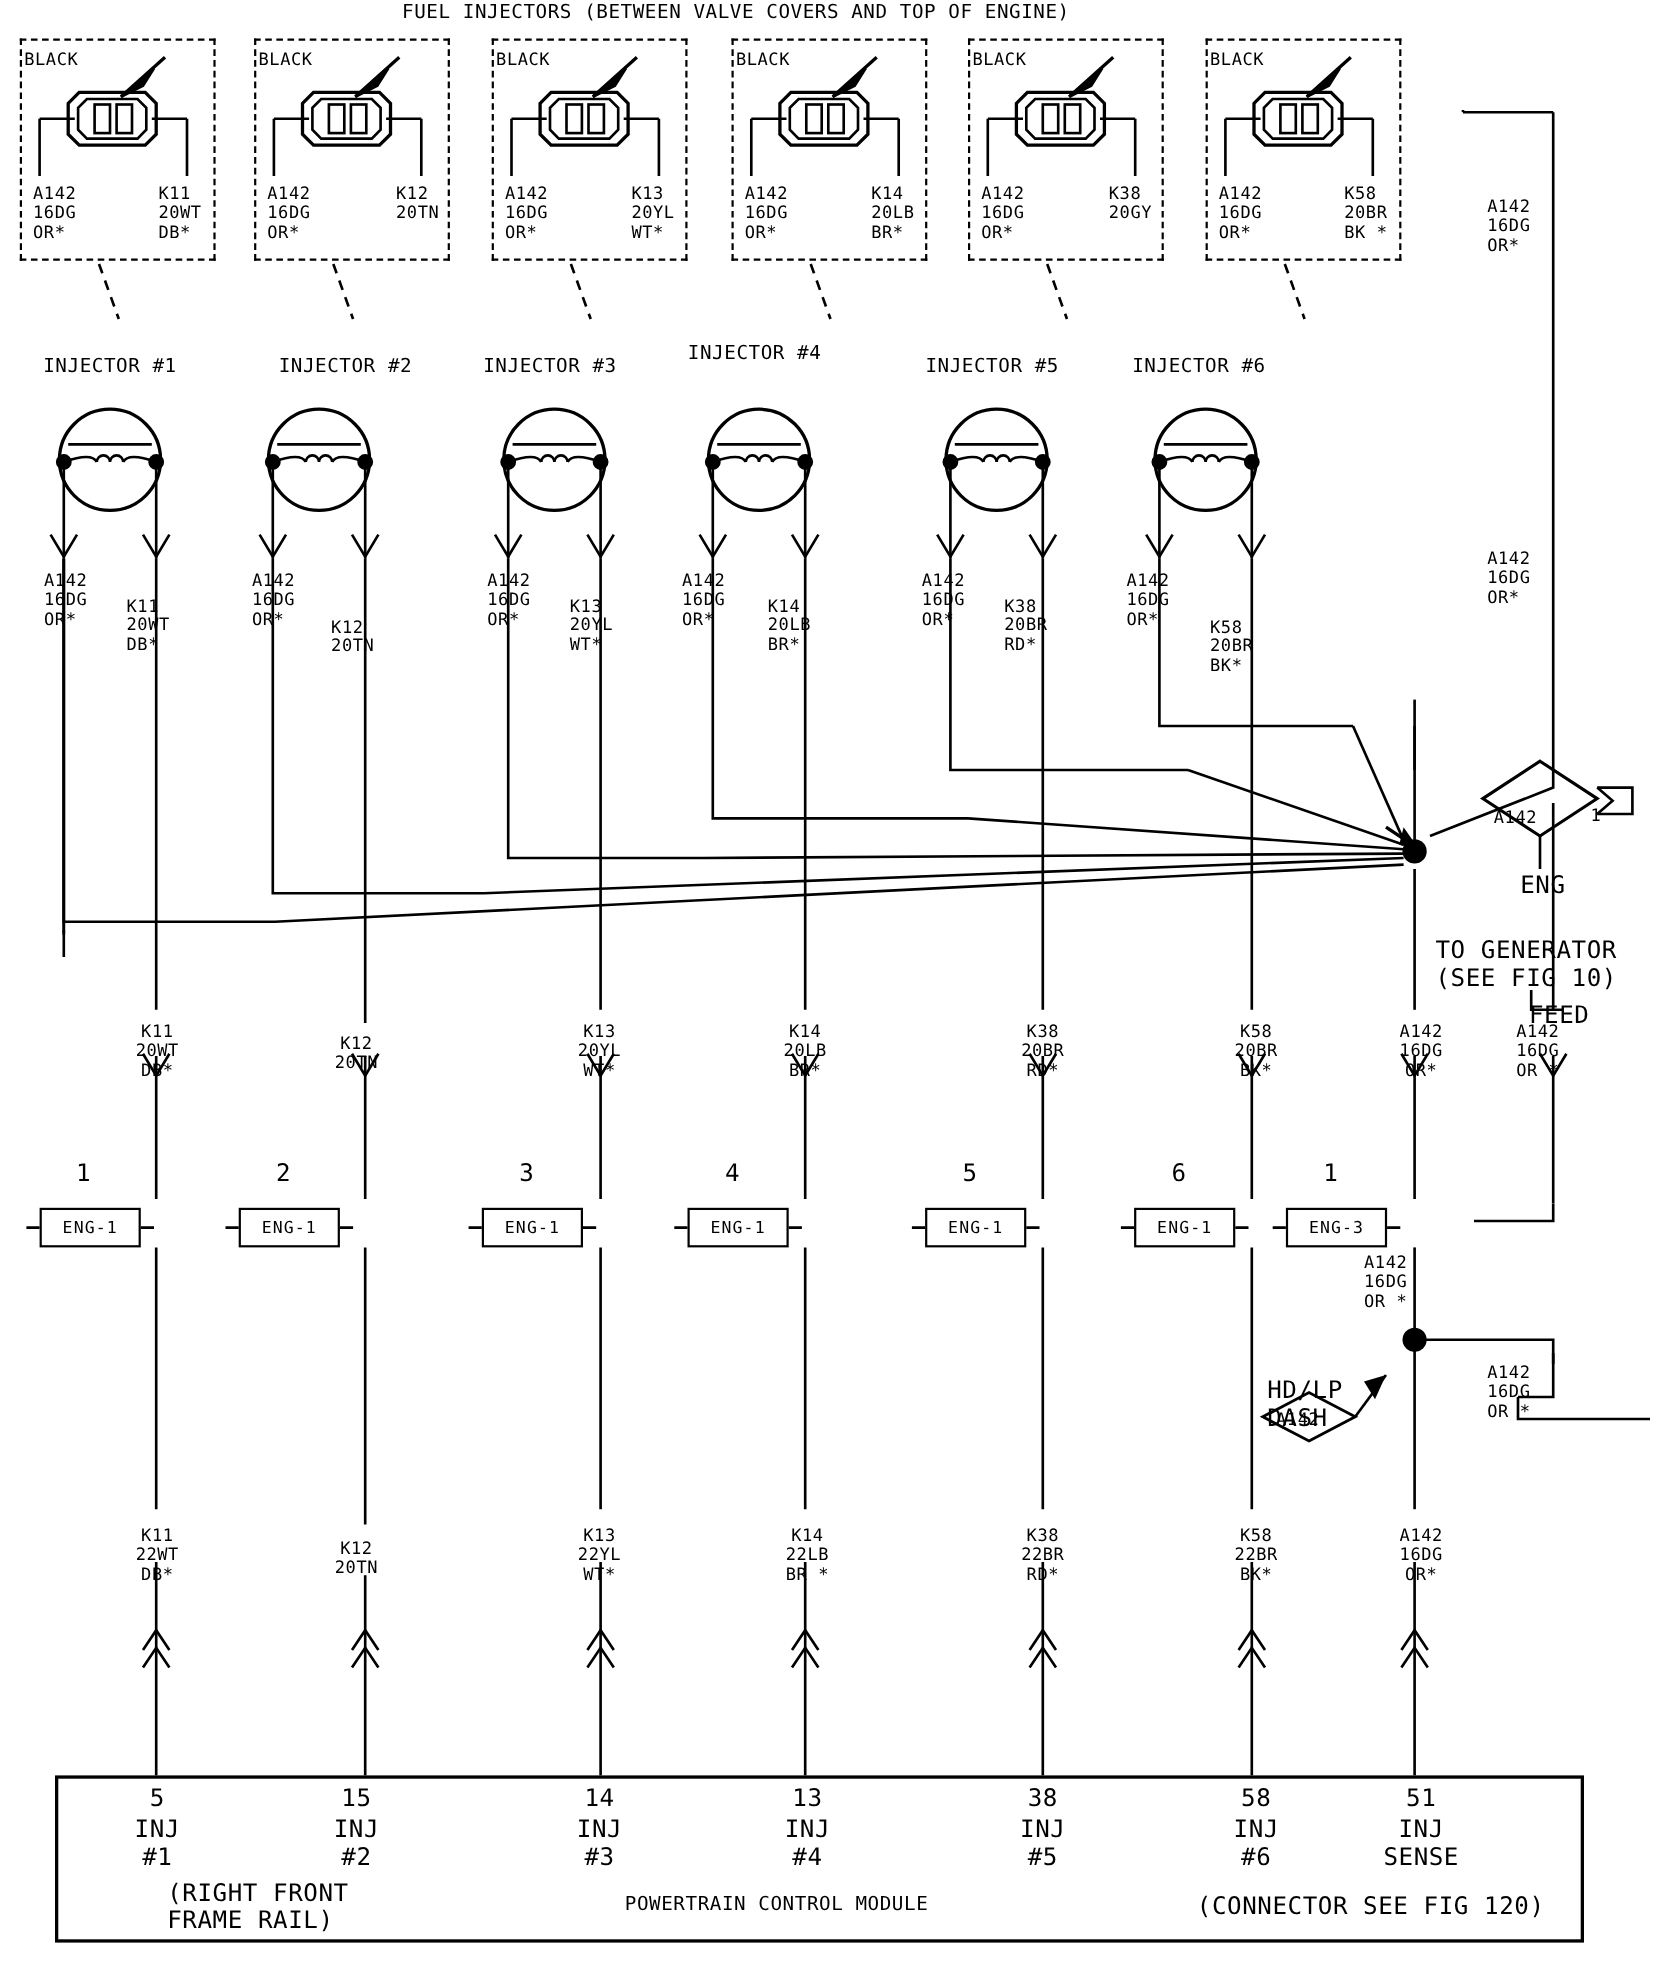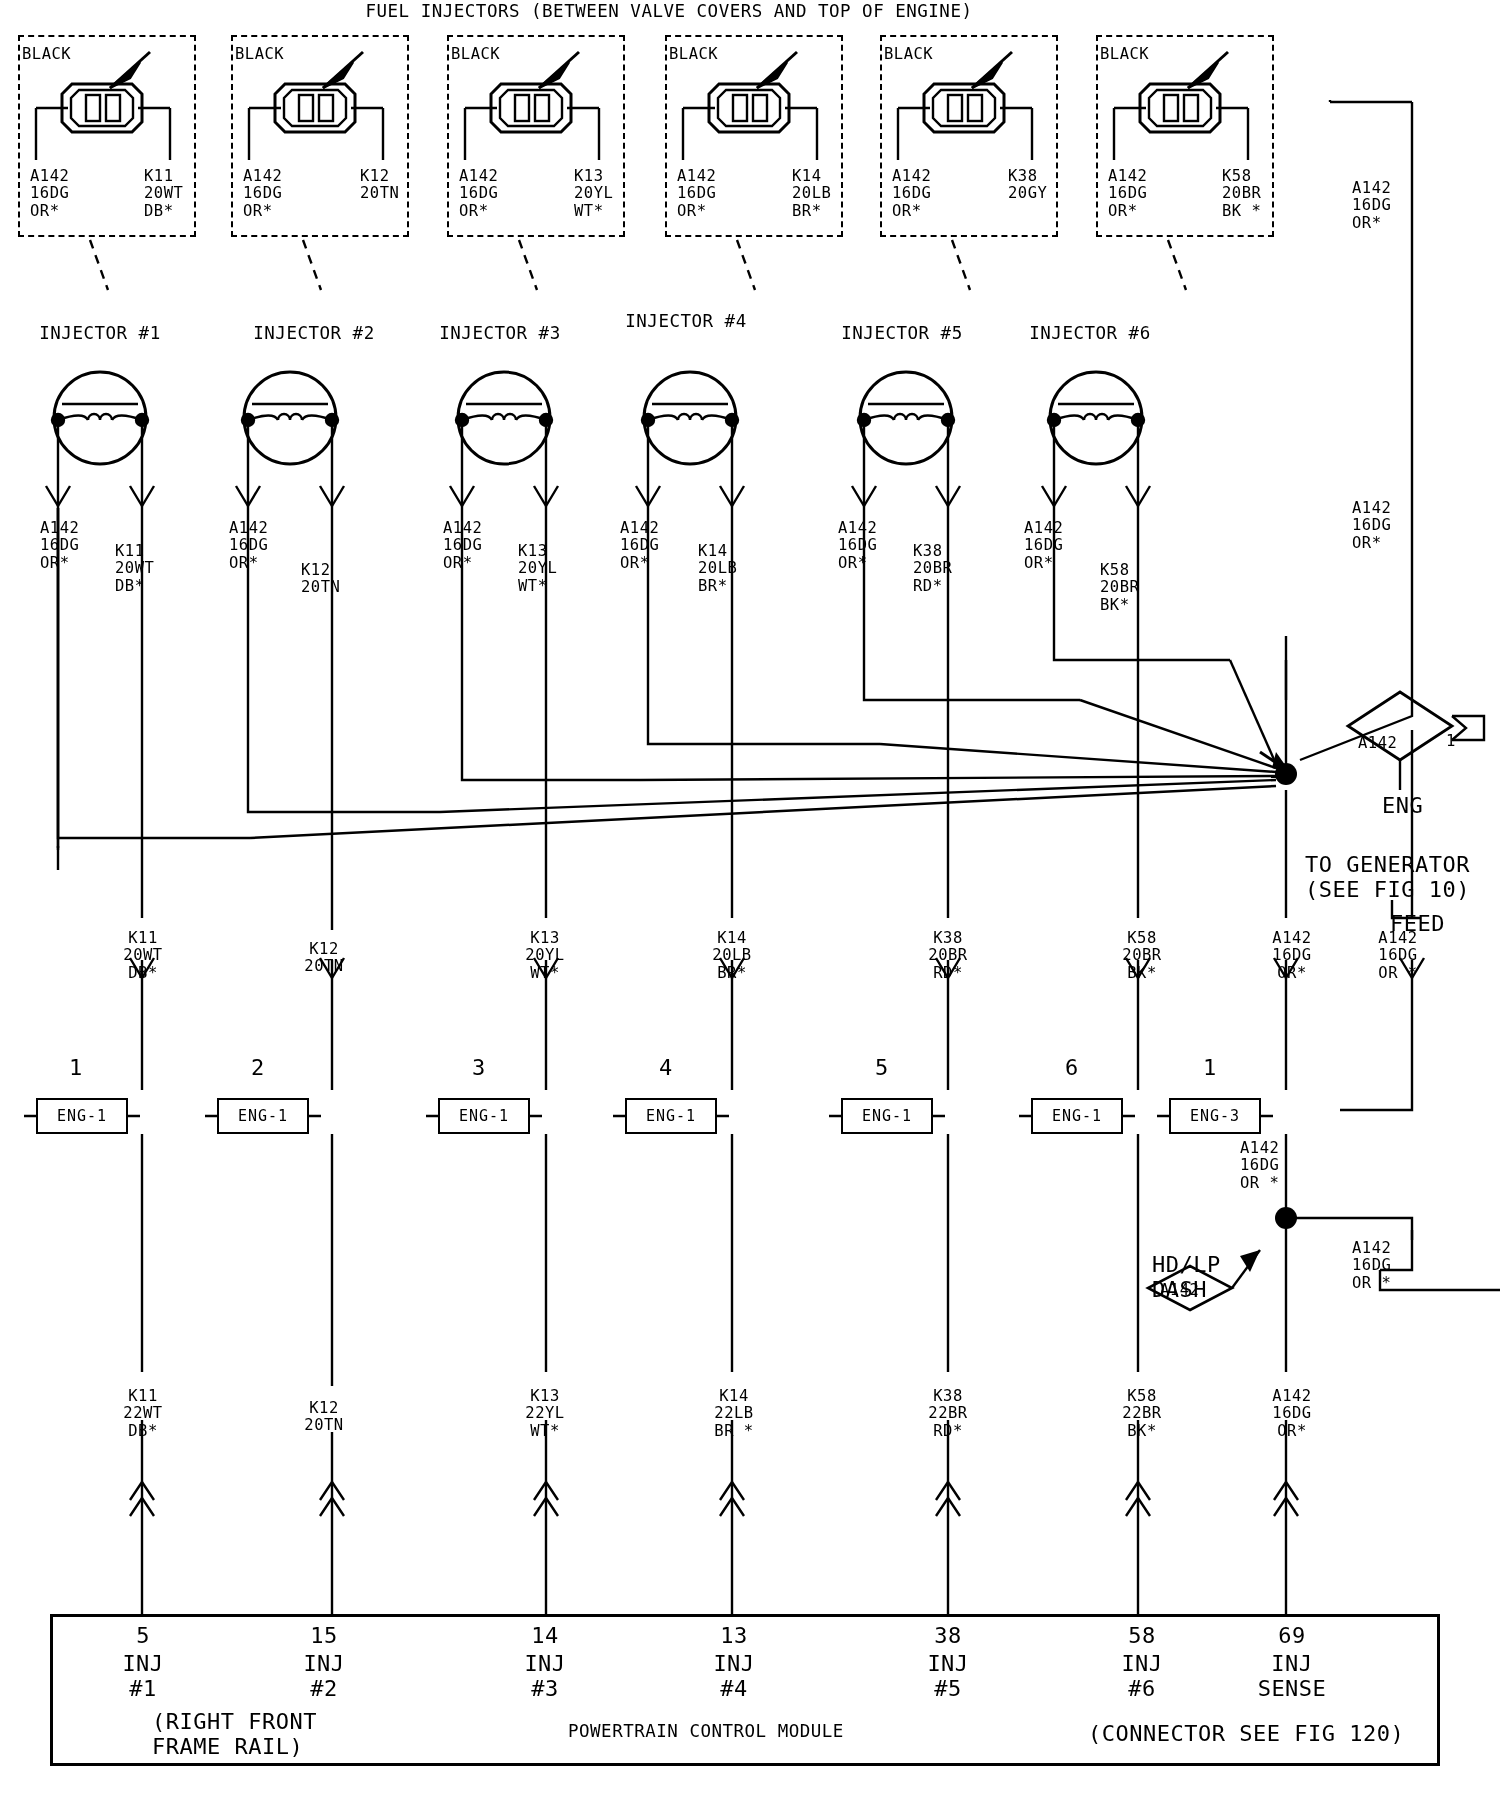--- a/index.html
+++ b/index.html
@@ -236,21 +236,21 @@
 #3</div>
   <div class="t fs16 ctr" style="left:734px;top:1624px;text-align:center;">13</div>
   <div class="t fs16 ctr" style="left:734px;top:1652px;text-align:center;">INJ
 #4</div>
   <div class="t fs16 ctr" style="left:948px;top:1624px;text-align:center;">38</div>
   <div class="t fs16 ctr" style="left:948px;top:1652px;text-align:center;">INJ
 #5</div>
   <div class="t fs16 ctr" style="left:1142px;top:1624px;text-align:center;">58</div>
   <div class="t fs16 ctr" style="left:1142px;top:1652px;text-align:center;">INJ
 #6</div>
-  <div class="t fs16 ctr" style="left:1292px;top:1624px;text-align:center;">69</div>
+  <div class="t fs16 ctr" style="left:1292px;top:1624px;text-align:center;">51</div>
   <div class="t fs16 ctr" style="left:1292px;top:1652px;text-align:center;">INJ
 SENSE</div>
   <div class="t fs16" style="left:152px;top:1710px;">(RIGHT FRONT
 FRAME RAIL)</div>
   <div class="t fs17" style="left:568px;top:1722px;">POWERTRAIN CONTROL MODULE</div>
   <div class="t fs16" style="left:1088px;top:1722px;">(CONNECTOR SEE FIG 120)</div>
 
   <svg width="1504" height="1796" viewBox="0 0 1504 1796">
     <g stroke="#000" fill="none" stroke-width="2.4">
 

